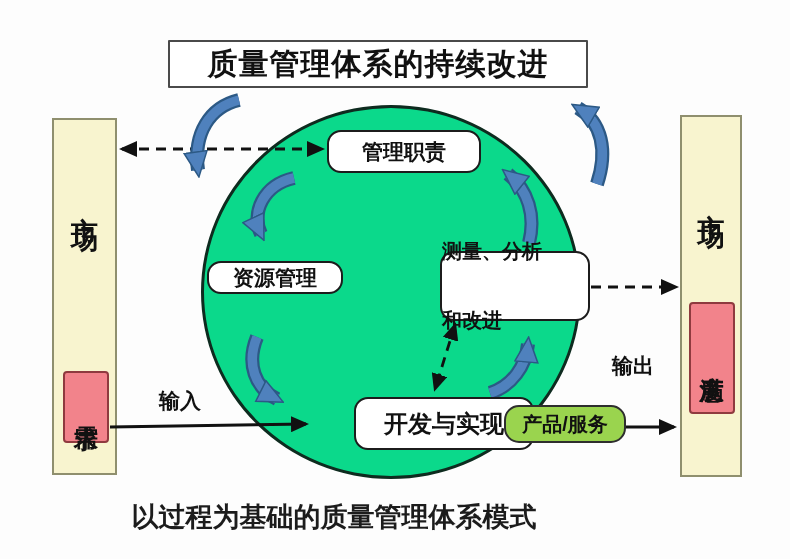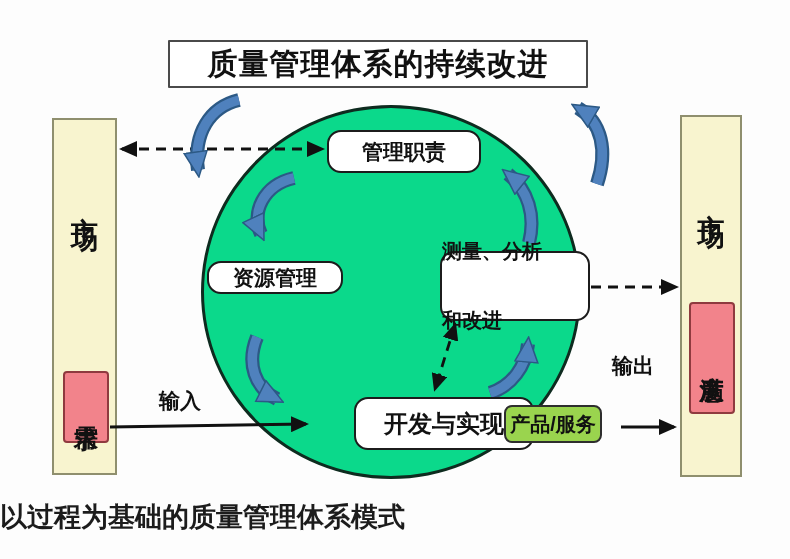--- a/index.html
+++ b/index.html
@@ -9,21 +9,21 @@
   }
   html,body{margin:0;padding:0;background:#fff;}
   .stage{position:relative;width:790px;height:559px;background:#fdfdfd;overflow:hidden;
          font-family:"Liberation Sans",sans-serif;color:var(--color-ink);}
   .abs{position:absolute;box-sizing:border-box;}
   .center{display:flex;align-items:center;justify-content:center;}
   .vtext{writing-mode:vertical-rl;text-orientation:upright;}
 
   .title-box{left:168px;top:40px;width:420px;height:48px;background:#fff;
              border:2.5px solid #4a4a4a;border-radius:1px;font-size:30px;font-weight:bold;letter-spacing:1px;}
-  .caption{left:0;top:499px;width:668px;font-size:27px;font-weight:600;color:#1c1c1c;}
+  .caption{left:0;top:499px;width:668px;text-align:center;font-size:27px;font-weight:600;color:#1c1c1c;}
 
   .panel{background:var(--color-panel);border:2px solid var(--color-panel-border);}
   .panel-left{left:52px;top:118px;width:65px;height:357px;}
   .panel-right{left:680px;top:115px;width:62px;height:362px;}
   .market-label{left:0;right:0;top:75px;font-size:27px;font-weight:600;letter-spacing:8px;
                 display:flex;justify-content:center;}
   .tag{background:var(--color-pink);border:2px solid var(--color-pink-border);border-radius:4px;
        font-weight:bold;font-size:24px;}
   .tag-demand{left:9px;bottom:30px;width:46px;height:72px;}
   .tag-satisfaction{left:7px;top:185px;width:46px;height:112px;line-height:1.4;}
@@ -31,22 +31,22 @@
   .circle{left:201px;top:105px;width:380px;height:374px;border-radius:50%;
           background:var(--color-circle);border:3px solid #0e2b1f;}
 
   .node{background:#fff;border:2px solid #1c1c1c;border-radius:14px;font-weight:bold;}
   .node-management{left:327px;top:130px;width:154px;height:43px;font-size:21px;}
   .node-resource{left:207px;top:261px;width:136px;height:33px;font-size:21px;}
   .node-measurement{left:440px;top:251px;width:150px;height:70px;font-size:20px;
                     display:flex;flex-direction:column;justify-content:center;
                     align-items:flex-start;padding-left:0;line-height:1.45;gap:40px;}
   .node-realization{left:317px;top:397px;width:180px;height:53px;font-size:24px;margin-left:37px;}
-  .product-tag{left:504px;top:405px;width:98px;height:38px;background:var(--color-product);
-               border:2px solid #2e2e2e;border-radius:8px;font-weight:bold;font-size:20px;}
+  .product-tag{left:504px;top:405px;width:122px;height:38px;background:var(--color-product);
+               border:2px solid #2e2e2e;border-radius:15px;font-weight:bold;font-size:20px;}
 
   .flow-label{font-size:21px;font-weight:bold;text-align:center;}
   .label-input{left:140px;top:387px;width:80px;}
   .label-output{left:597px;top:352px;width:72px;}
 
   svg.arrows{position:absolute;left:0;top:0;width:790px;height:559px;z-index:3;pointer-events:none;}
   .panel,.circle{z-index:1;}
   .node,.product-tag,.tag,.title-box,.flow-label,.market-label{z-index:4;}
   .solid{stroke:var(--color-ink);stroke-width:3;fill:none;}
   .dashed{stroke:var(--color-ink);stroke-width:2.8;fill:none;stroke-dasharray:10 7;}

